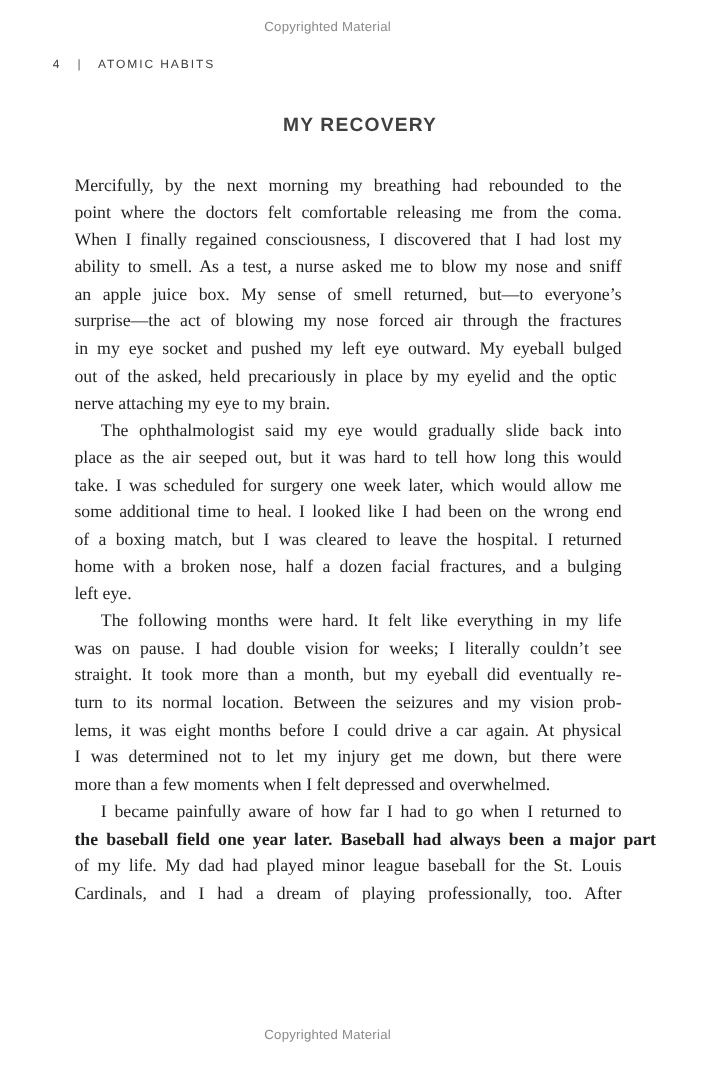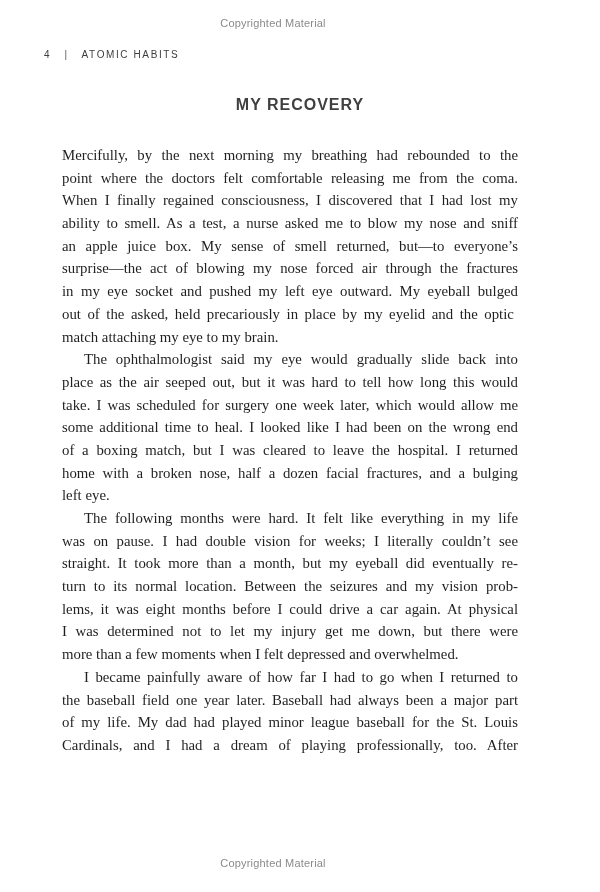--- a/index.html
+++ b/index.html
@@ -82,21 +82,21 @@
   <div class="pagebody">
       <div class="para">
         <div class="bl just"><span style="word-spacing: 5.62969px;">Mercifully, by the next morning my breathing had rebounded to the</span></div>
         <div class="bl just"><span style="word-spacing: 4.55312px;">point where the doctors felt comfortable releasing me from the coma.</span></div>
         <div class="bl just"><span style="word-spacing: 3.65057px;">When I finally regained consciousness, I discovered that I had lost my</span></div>
         <div class="bl just"><span style="word-spacing: 2.88333px;">ability to smell. As a test, a nurse asked me to blow my nose and sniff</span></div>
         <div class="bl just"><span style="word-spacing: 5.90469px;">an apple juice box. My sense of smell returned, but—to everyone’s</span></div>
         <div class="bl just"><span style="word-spacing: 4.59219px;">surprise—the act of blowing my nose forced air through the fractures</span></div>
         <div class="bl just"><span style="word-spacing: 3.72266px;">in my eye socket and pushed my left eye outward. My eyeball bulged</span></div>
         <div class="bl just"><span style="word-spacing: 2.83654px;">out of the asked, held precariously in place by my eyelid and the optic</span></div>
-        <div class="bl"><span>match attaching my eye to my brain.</span></div>
+        <div class="bl"><span>nerve attaching my eye to my brain.</span></div>
       </div>
       <div class="para">
         <div class="bl just indent"><span style="word-spacing: 5.16319px;">The ophthalmologist said my eye would gradually slide back into</span></div>
         <div class="bl just"><span style="word-spacing: 2.89375px;">place as the air seeped out, but it was hard to tell how long this would</span></div>
         <div class="bl just"><span style="word-spacing: 2.39193px;">take. I was scheduled for surgery one week later, which would allow me</span></div>
         <div class="bl just"><span style="word-spacing: 2.42746px;">some additional time to heal. I looked like I had been on the wrong end</span></div>
         <div class="bl just"><span style="word-spacing: 4.07091px;">of a boxing match, but I was cleared to leave the hospital. I returned</span></div>
         <div class="bl just"><span style="word-spacing: 3.96615px;">home with a broken nose, half a dozen facial fractures, and a bulging</span></div>
         <div class="bl"><span>left eye.</span></div>
       </div>
@@ -104,21 +104,21 @@
         <div class="bl just indent"><span style="word-spacing: 4.19034px;">The following months were hard. It felt like everything in my life</span></div>
         <div class="bl just"><span style="word-spacing: 4.70312px;">was on pause. I had double vision for weeks; I literally couldn’t see</span></div>
         <div class="bl just"><span style="word-spacing: 3.89323px;">straight. It took more than a month, but my eyeball did eventually re-</span></div>
         <div class="bl just"><span style="word-spacing: 4.24574px;">turn to its normal location. Between the seizures and my vision prob-</span></div>
         <div class="bl just"><span style="word-spacing: 3.24639px;">lems, it was eight months before I could drive a car again. At physical</span></div>
         <div class="bl just"><span style="word-spacing: 4.92188px;">I was determined not to let my injury get me down, but there were</span></div>
         <div class="bl"><span>more than a few moments when I felt depressed and overwhelmed.</span></div>
       </div>
       <div class="para">
         <div class="bl just indent"><span style="word-spacing: 2.76786px;">I became painfully aware of how far I had to go when I returned to</span></div>
-        <div class="bl just"><span style="word-spacing: 3.04297px;">the baseball field one year later. Baseball had always been a major part</span></div>
+        <div class="bl just"><span style="word-spacing: 3.04297px; font-weight: bold;">the baseball field one year later. Baseball had always been a major part</span></div>
         <div class="bl just"><span style="word-spacing: 3.30889px;">of my life. My dad had played minor league baseball for the St. Louis</span></div>
         <div class="bl just"><span style="word-spacing: 7.11094px;">Cardinals, and I had a dream of playing professionally, too. After</span></div>
       </div>
     </div>
 
   <div class="copyright bottom">Copyrighted Material</div>
 
 </div>
 
 </body></html>

